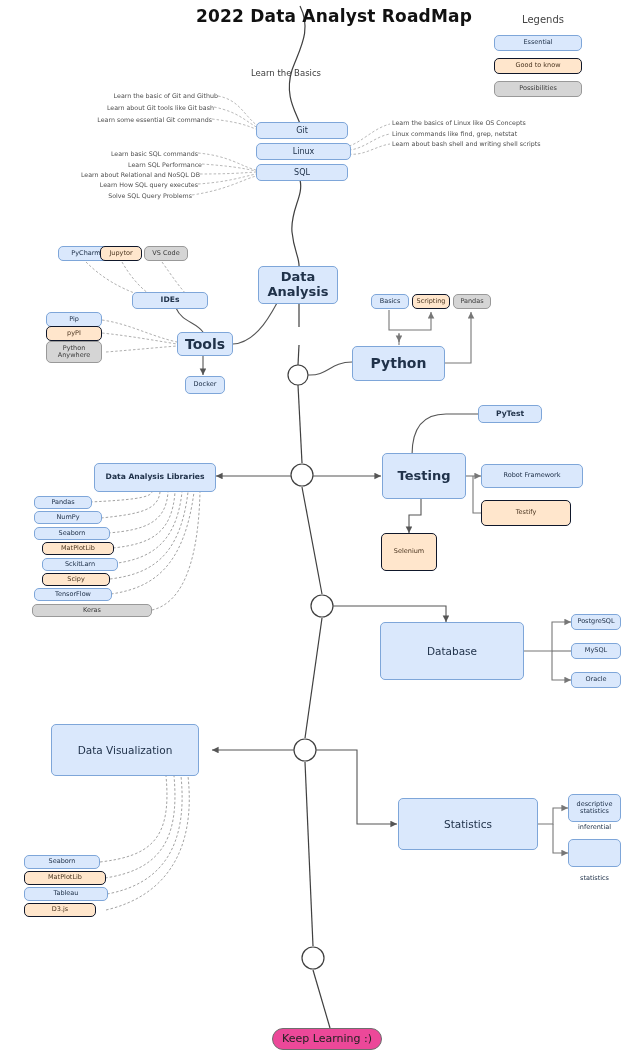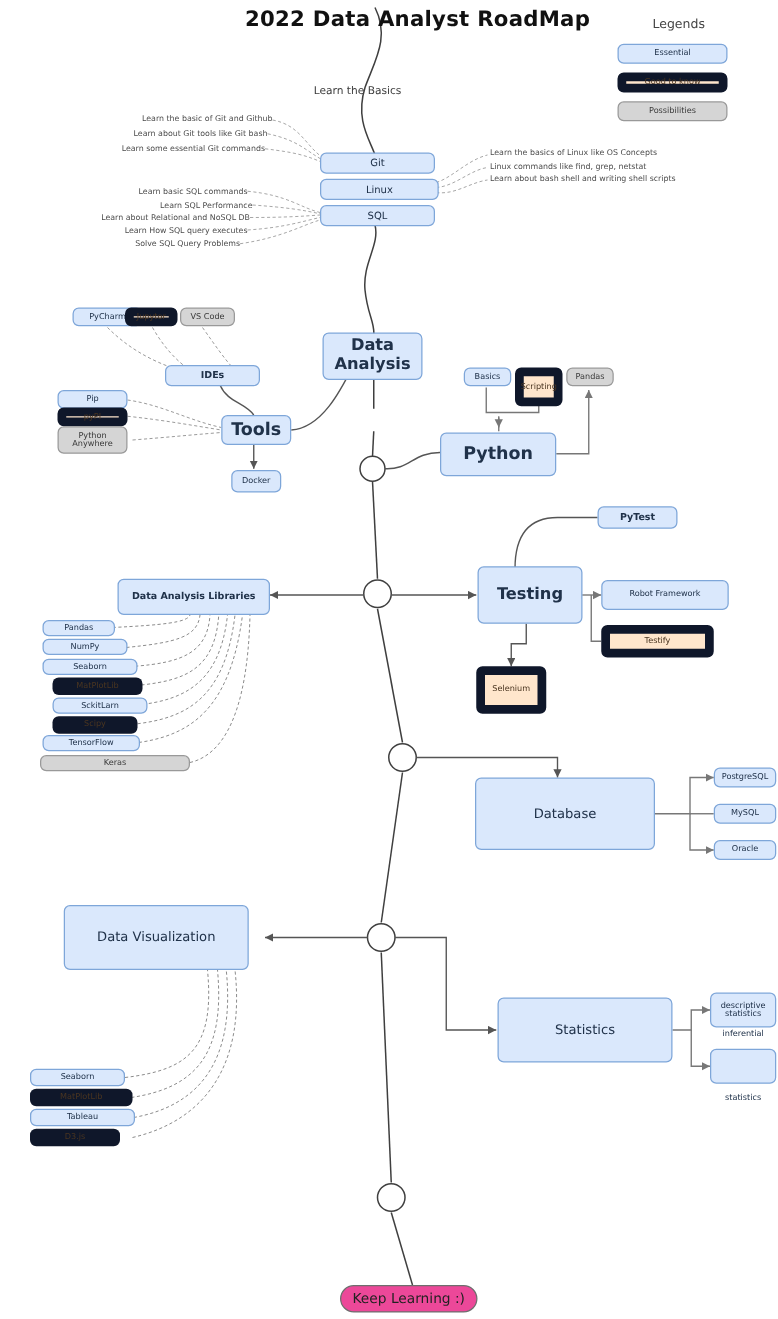--- a/index.html
+++ b/index.html
@@ -4,21 +4,21 @@
 <style>
   html,body{margin:0;padding:0;background:#ffffff;}
   body{width:622px;height:1055px;position:relative;overflow:hidden;
        font-family:"DejaVu Sans","Liberation Sans",sans-serif;color:#333;}
   #canvas{position:absolute;left:0;top:0;width:622px;height:1055px;}
   svg#wires{position:absolute;left:0;top:0;width:622px;height:1055px;pointer-events:none;}
 
   .node{position:absolute;box-sizing:border-box;display:flex;align-items:center;
         justify-content:center;text-align:center;border-radius:5px;line-height:1.15;}
   .ess{background:#dae8fc;border:1px solid #7ea6d9;color:#20324a;}
-  .good{background:#ffe6cc;border:7px solid #0f172a;color:#4a3520;}
+  .good{background:#ffe6cc;border:1px solid #0f172a;color:#4a3520;}
   .poss{background:#d5d5d5;border:1px solid #999999;color:#3a3a3a;}
   .plain{background:#ec4899;border:1px solid #6e6e6e;color:#222;}
 
   .title{position:absolute;font-weight:bold;font-size:17px;color:#111;letter-spacing:.2px;}
   .legend-title{position:absolute;font-size:10px;color:#444;}
   .ann{position:absolute;font-size:6.3px;color:#4d4d4d;white-space:nowrap;}
   .ann.r{text-align:right;}
   .ann.l{text-align:left;}
   .spineLabel{position:absolute;font-size:8.5px;color:#3d3d3d;white-space:nowrap;}
 
@@ -203,21 +203,21 @@
   <div class="node ess t-bold-sm" style="left:132px;top:292px;width:76px;height:17px;">IDEs</div>
 
   <div class="node ess t-xs" style="left:46px;top:312px;width:56px;height:15px;">Pip</div>
   <div class="node good t-xs" style="left:46px;top:326px;width:56px;height:15px;">pyPI</div>
   <div class="node poss t-xs" style="left:46px;top:341px;width:56px;height:22px;">Python Anywhere</div>
 
   <div class="node ess t-xl" style="left:177px;top:332px;width:56px;height:24px;">Tools</div>
   <div class="node ess t-xs" style="left:185px;top:376px;width:40px;height:18px;">Docker</div>
 
   <div class="node ess t-xs" style="left:371px;top:294px;width:38px;height:15px;">Basics</div>
-  <div class="node good t-xs" style="left:412px;top:294px;width:38px;height:31px;">Scripting</div>
+  <div class="node good t-xs" style="left:412px;top:294px;width:38px;height:15px;">Scripting</div>
   <div class="node poss t-xs" style="left:453px;top:294px;width:38px;height:15px;">Pandas</div>
   <div class="node ess t-xl" style="left:352px;top:346px;width:93px;height:35px;">Python</div>
 
   <div class="node ess t-bold-sm" style="left:478px;top:405px;width:64px;height:18px;">PyTest</div>
   <div class="node ess t-lg" style="left:382px;top:453px;width:84px;height:46px;">Testing</div>
   <div class="node ess t-xs" style="left:481px;top:464px;width:102px;height:24px;">Robot Framework</div>
   <div class="node good t-xs" style="left:481px;top:500px;width:90px;height:26px;">Testify</div>
   <div class="node good t-xs" style="left:381px;top:533px;width:56px;height:38px;">Selenium</div>
 
   <div class="node ess t-bold-sm" style="left:94px;top:463px;width:122px;height:29px;">Data Analysis Libraries</div>

